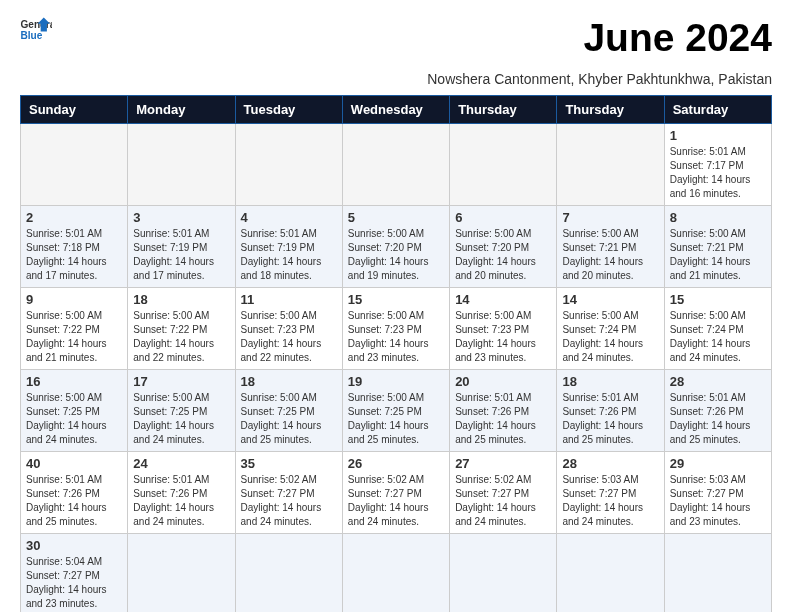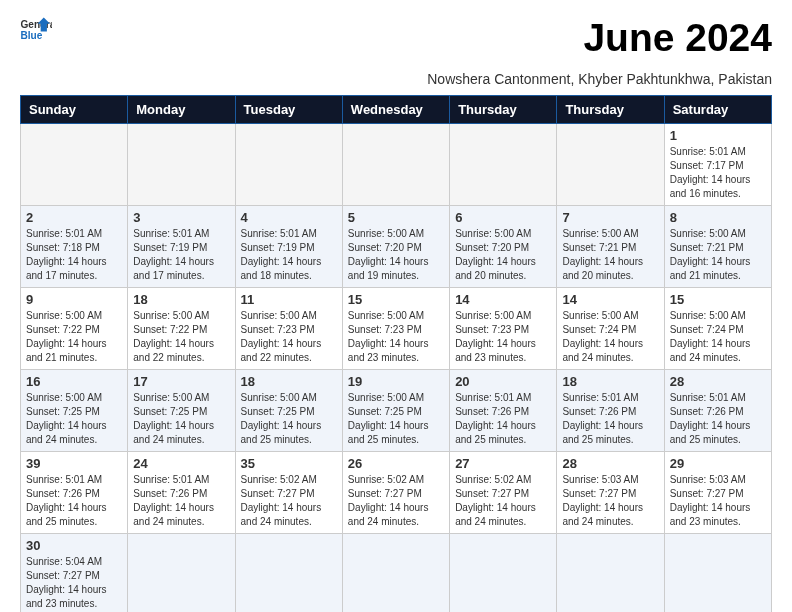--- a/index.html
+++ b/index.html
@@ -276,21 +276,21 @@
         <td class="row-shade">
           <span class="day-number">28</span>
           <div class="day-info" style="white-space: pre-line;">Sunrise: 5:01 AM
 Sunset: 7:26 PM
 Daylight: 14 hours
 and 25 minutes.</div>
         </td>
       </tr>
       <tr>
         <td>
-          <span class="day-number">39</span>
+          <span class="day-number">40</span>
           <div class="day-info" style="white-space: pre-line;">Sunrise: 5:01 AM
 Sunset: 7:26 PM
 Daylight: 14 hours
 and 25 minutes.</div>
         </td>
         <td>
           <span class="day-number">24</span>
           <div class="day-info" style="white-space: pre-line;">Sunrise: 5:01 AM
 Sunset: 7:26 PM
 Daylight: 14 hours

